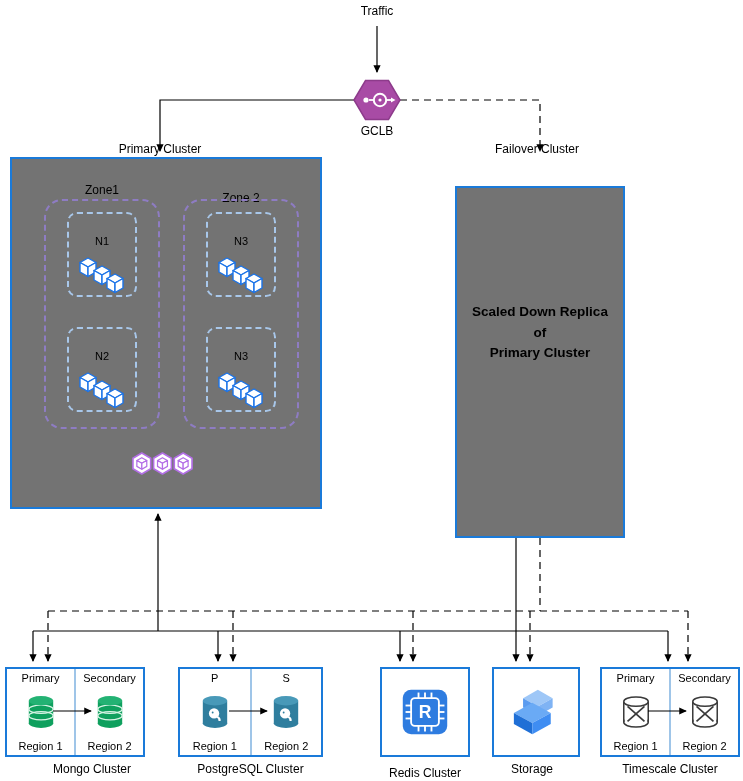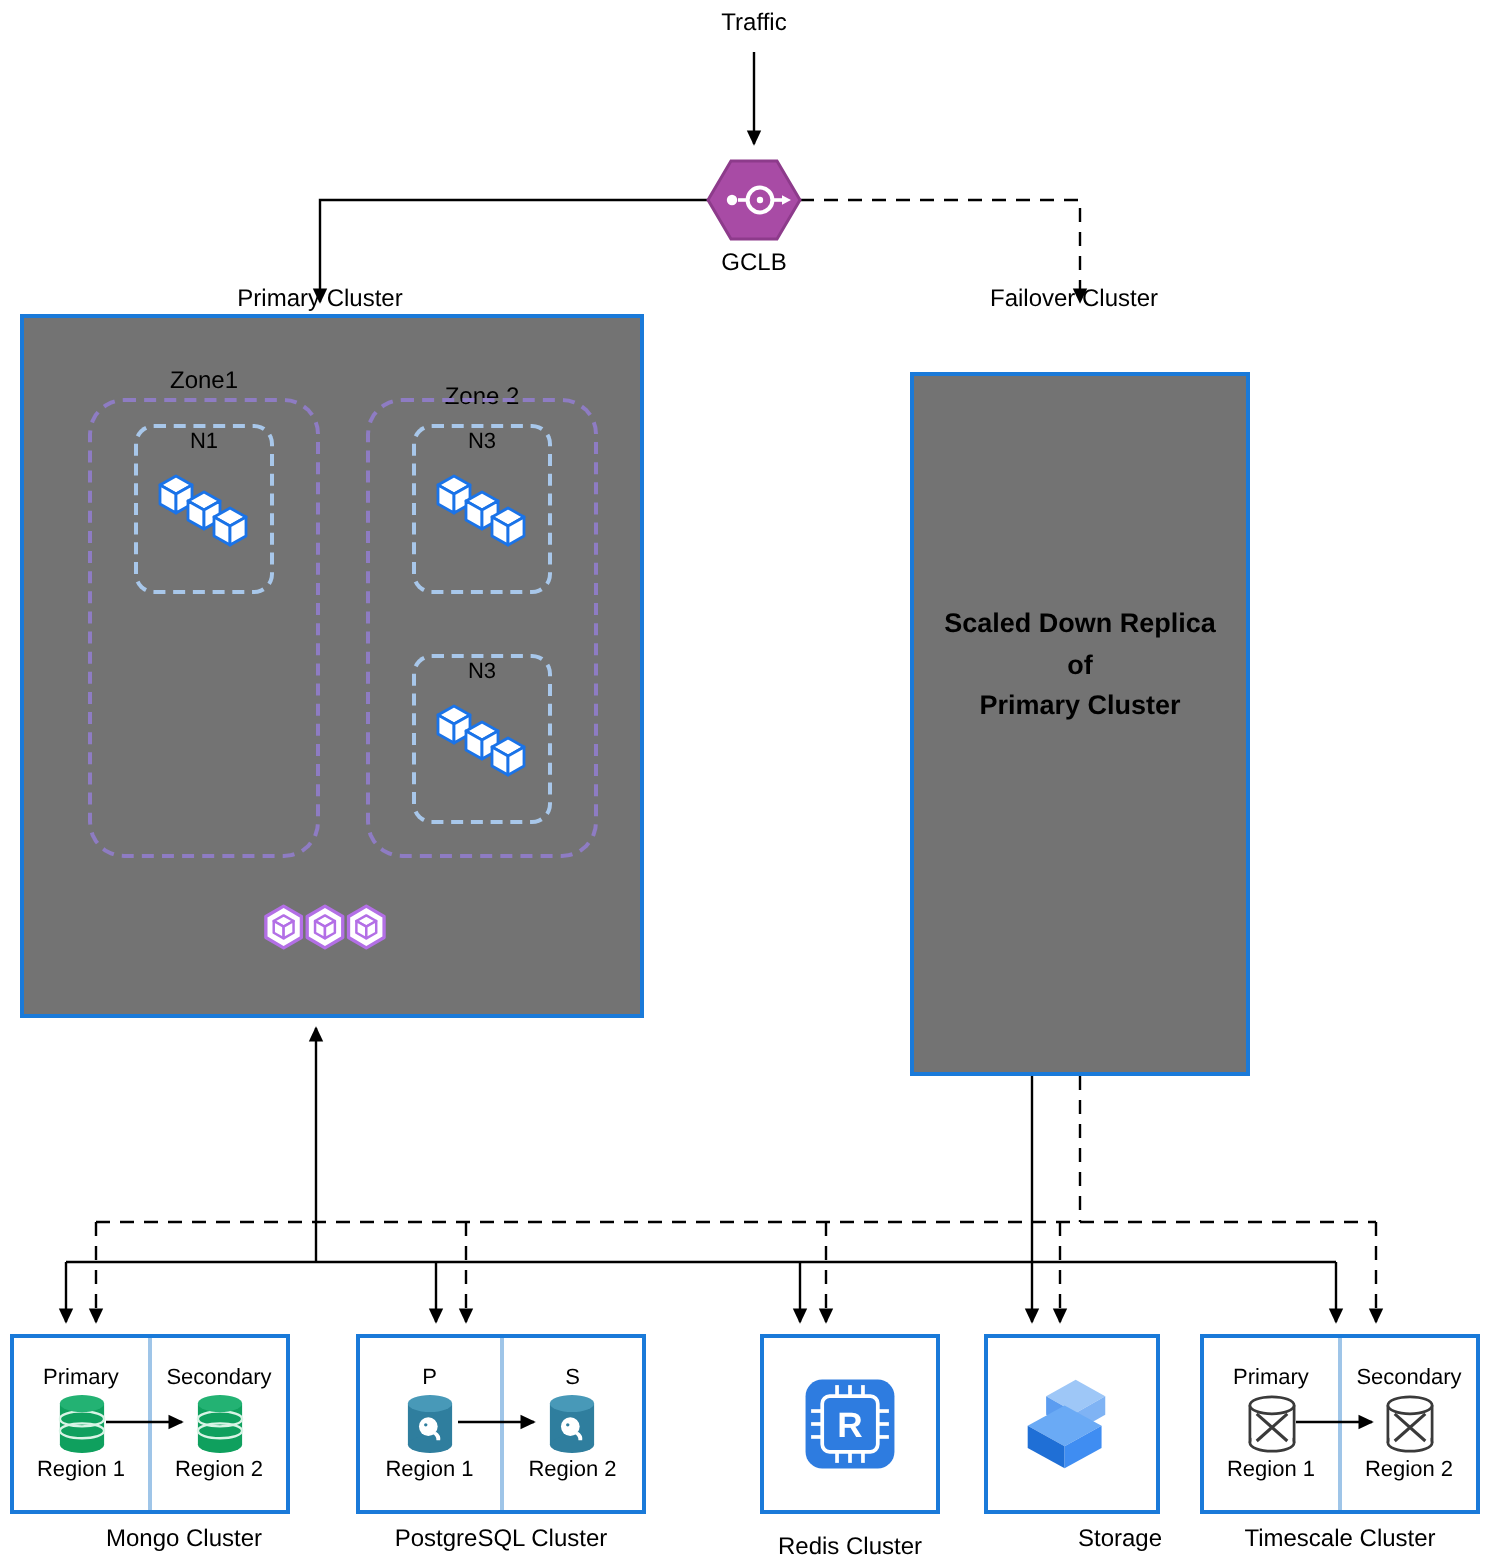--- a/index.html
+++ b/index.html
@@ -6,28 +6,28 @@
   html,body { background:#fff; font-family:"Liberation Sans", sans-serif; color:#000; }
   .canvas { position:relative; width:743px; height:781px; background:#fff; overflow:hidden; }
   .abs { position:absolute; }
   .wires { position:absolute; left:0; top:0; z-index:1; }
   .lbl { position:absolute; font-size:12px; text-align:center; z-index:3; }
   .cluster { position:absolute; border:2px solid #1a7ad9; background:#737373; z-index:2; }
   .zlbl { position:absolute; font-size:12px; text-align:center; }
   .zone { position:absolute; border:2px dashed #8e7cc3; border-radius:18px; }
   .node { position:absolute; width:70px; height:85px; border:2px dashed #a8c7ea; border-radius:10px;
           display:flex; flex-direction:column; align-items:center; }
-  .nlbl { font-size:11px; margin-top:1px; }
+  .nlbl { font-size:11px; margin-top:21px; }
   .node svg { margin-top:10px; }
   .k8s-wrap { position:absolute; left:120px; top:293px; }
   .failover-box { display:flex; align-items:center; justify-content:center; padding-bottom:58px;margin-top:29px; }
   .fo-text { font-weight:bold; font-size:13.5px; line-height:1.55; text-align:center; white-space:pre-line; }
   .ds-box { position:absolute; height:90px; border:2px solid #1a7ad9; background:#fff; display:flex; z-index:2; }
   .ds-box.single { align-items:center; justify-content:center; }
-  .ds-half { flex:1; display:flex; flex-direction:column; align-items:center; justify-content:space-between; padding:14px 0; }
+  .ds-half { flex:1; display:flex; flex-direction:column; align-items:center; justify-content:space-between; padding:3px 0; }
   .ds-half.left { border-right:2px solid #9fc5e8; }
   .ds-h, .ds-f { font-size:11px; }
   .ds-arrow { position:absolute; left:calc(50% - 23px); top:37px; }
   .dash { stroke-dasharray:7 5; }
 </style>
 </head>
 <body>
 
 <div class="canvas">
 
@@ -95,20 +95,30 @@
     <div class="node" style="left:55px; top:53px">
       <div class="nlbl">N1</div>
       <svg width="46" height="38" viewBox="0 0 46 38">
         <g fill="#fff" stroke="#1a73e8" stroke-width="1.4" stroke-linejoin="round">
           <use href="#iso-cube" x="1" y="1"></use>
             <use href="#iso-cube" x="15" y="9"></use>
             <use href="#iso-cube" x="28" y="17"></use>
         </g>
       </svg>
     </div>
+    <div class="node" style="left:55px; top:168px">
+      <div class="nlbl">N2</div>
+      <svg width="46" height="38" viewBox="0 0 46 38">
+        <g fill="#fff" stroke="#1a73e8" stroke-width="1.4" stroke-linejoin="round">
+          <use href="#iso-cube" x="1" y="1"></use>
+            <use href="#iso-cube" x="15" y="9"></use>
+            <use href="#iso-cube" x="28" y="17"></use>
+        </g>
+      </svg>
+    </div>
     <div class="node" style="left:194px; top:53px">
       <div class="nlbl">N3</div>
       <svg width="46" height="38" viewBox="0 0 46 38">
         <g fill="#fff" stroke="#1a73e8" stroke-width="1.4" stroke-linejoin="round">
           <use href="#iso-cube" x="1" y="1"></use>
             <use href="#iso-cube" x="15" y="9"></use>
             <use href="#iso-cube" x="28" y="17"></use>
         </g>
       </svg>
     </div>
@@ -264,16 +274,16 @@
       <span class="ds-f">Region 2</span>
     </div>
     <svg class="ds-arrow" width="46" height="10" viewBox="0 0 46 10">
       <line x1="1" y1="5" x2="39" y2="5" stroke="#000" stroke-width="1.2" marker-end="url(#arr)"></line>
     </svg>
   </div>
 
   <div class="lbl" style="left:22px; top:762px; width:140px">Mongo Cluster</div>
   <div class="lbl" style="left:178px; top:762px; width:145px">PostgreSQL Cluster</div>
   <div class="lbl" style="left:355px; top:766px; width:140px">Redis Cluster</div>
-  <div class="lbl" style="left:500px; top:762px; width:120px">Storage</div>
+  <div class="lbl" style="left:472px; top:762px; width:120px">Storage</div>
   <div class="lbl" style="left:600px; top:762px; width:140px">Timescale Cluster</div>
 
 </div>
 
 </body></html>

